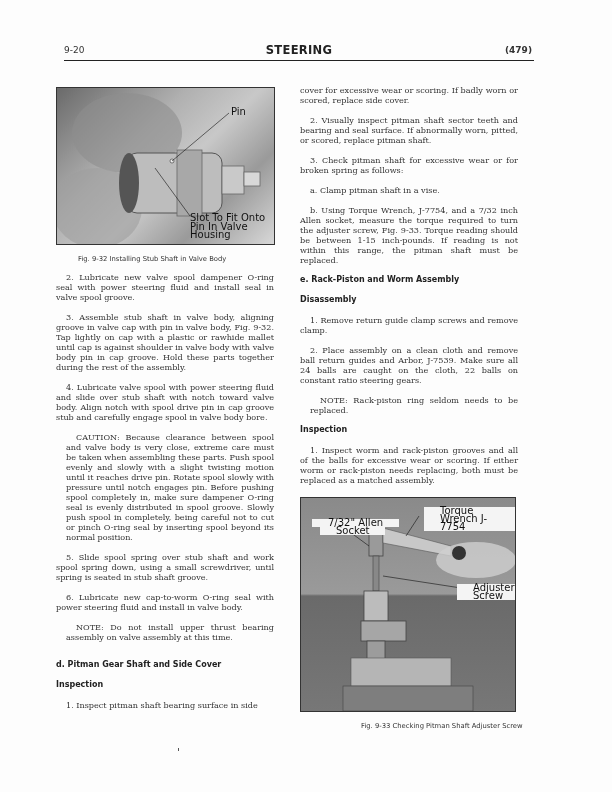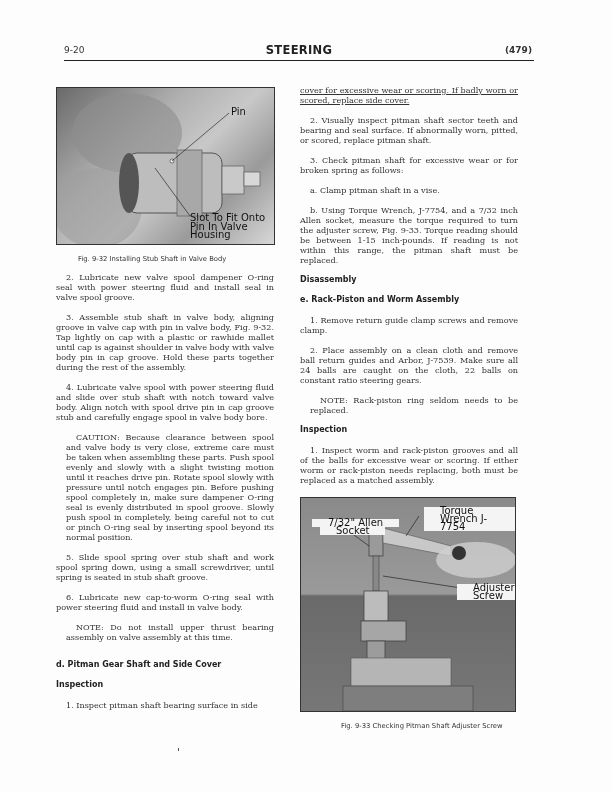--- a/index.html
+++ b/index.html
@@ -4,21 +4,21 @@
 <style>
   html, body { margin:0; padding:0; }
   body { width:612px; height:792px; background:#fdfdfd; position:relative; overflow:hidden; color:#2a2a2a; }
   .hdr { position:absolute; top:44px; left:64px; width:470px; height:16px; border-bottom:1.2px solid #222; font-family:"DejaVu Sans", sans-serif; }
   .hdr .pg { position:absolute; left:0; top:1px; font-size:9px; color:#333; }
   .hdr .title { position:absolute; left:0; right:0; text-align:center; top:-1px; font-size:11.5px; font-weight:bold; letter-spacing:0.3px; color:#222; }
   .hdr .num { position:absolute; right:2px; top:1px; font-size:9px; font-weight:bold; color:#333; }
   .col { position:absolute; width:218px; font-family:"DejaVu Serif", serif; font-size:8.1px; line-height:10px; text-align:justify; color:#333; }
   .col p { margin:0 0 10px 0; text-indent:10px; }
   .col p.note { margin-left:10px; text-indent:10px; }
-  .col p.noindent { text-indent:0;text-decoration:underline; }
+  .col p.noindent { text-indent:0; }
   .col h3 { font-family:"DejaVu Sans", sans-serif; font-size:8px; font-weight:bold; margin:0 0 10px 0; color:#222; }
   .left { left:56px; top:272px; }
   .right { left:300px; top:85px; }
   .photo { position:absolute; border:1px solid #333; overflow:hidden; }
   .photo1 { left:56px; top:87px; width:217px; height:156px; background:linear-gradient(135deg,#6a6a6a 0%,#b0b0b0 35%,#c8c8c8 55%,#9a9a9a 75%,#d8d8d8 100%); }
   .photo2 { left:300px; top:497px; width:214px; height:213px; background:linear-gradient(180deg,#8a8a8a 0%,#9a9a9a 45%,#6a6a6a 46%,#777 100%); }
   .label { position:absolute; font-family:"DejaVu Sans", sans-serif; font-size:10px; line-height:8px; color:#111; }
   .label.boxed { background:#f4f4f4; padding:0 16px; }
   .caption { position:absolute; font-family:"DejaVu Sans", sans-serif; font-size:6.8px; color:#333; white-space:nowrap; }
   .shape { position:absolute; }
@@ -65,22 +65,22 @@
   <p>1. Inspect pitman shaft bearing surface in side</p>
 </div>
 <div class="dot" style="left:178px; top:748px; width:1px; height:3px;"></div>
 
 <div class="col right">
   <p class="noindent">cover for excessive wear or scoring. If badly worn or scored, replace side cover.</p>
   <p>2. Visually inspect pitman shaft sector teeth and bearing and seal surface. If abnormally worn, pitted, or scored, replace pitman shaft.</p>
   <p>3. Check pitman shaft for excessive wear or for broken spring as follows:</p>
   <p>a. Clamp pitman shaft in a vise.</p>
   <p>b. Using Torque Wrench, J-7754, and a 7/32 inch Allen socket, measure the torque required to turn the adjuster screw, Fig. 9-33. Torque reading should be between 1-15 inch-pounds. If reading is not within this range, the pitman shaft must be replaced.</p>
+  <h3>e.  Rack-Piston and Worm Assembly</h3>
   <h3>Disassembly</h3>
-  <h3>e.  Rack-Piston and Worm Assembly</h3>
   <p>1. Remove return guide clamp screws and remove clamp.</p>
   <p>2. Place assembly on a clean cloth and remove ball return guides and Arbor, J-7539. Make sure all 24 balls are caught on the cloth, 22 balls on constant ratio steering gears.</p>
   <p class="note">NOTE:  Rack-piston ring seldom needs to be replaced.</p>
   <h3>Inspection</h3>
   <p>1. Inspect worm and rack-piston grooves and all of the balls for excessive wear or scoring. If either worm or rack-piston needs replacing, both must be replaced as a matched assembly.</p>
 </div>
 
 <div class="photo photo2">
   <svg class="shape" width="214" height="213">
     <rect x="68" y="28" width="14" height="30" fill="#9a9a9a" stroke="#444" stroke-width="0.8"></rect>
@@ -95,13 +95,13 @@
     <rect x="42" y="188" width="130" height="25" fill="#7e7e7e" stroke="#444" stroke-width="0.6"></rect>
     <line x1="118" y1="18" x2="105" y2="38" stroke="#111" stroke-width="0.6"></line>
     <line x1="38" y1="26" x2="68" y2="48" stroke="#111" stroke-width="0.6"></line>
     <line x1="160" y1="90" x2="82" y2="78" stroke="#111" stroke-width="0.6"></line>
   </svg>
   <span class="label boxed" style="left:123px; top:9px;">Torque Wrench J-7754</span>
   <span class="label boxed" style="left:11px; top:21px;">7/32" Allen</span>
   <span class="label boxed" style="left:19px; top:29px;">Socket</span>
   <span class="label boxed" style="left:156px; top:86px;">Adjuster Screw</span>
 </div>
-<div class="caption" style="left:298px; top:722px;padding-left:43px;">Fig. 9-33   Checking Pitman Shaft Adjuster Screw</div>
+<div class="caption" style="left:318px; top:722px;padding-left:43px;">Fig. 9-33   Checking Pitman Shaft Adjuster Screw</div>
 
 </body></html>

